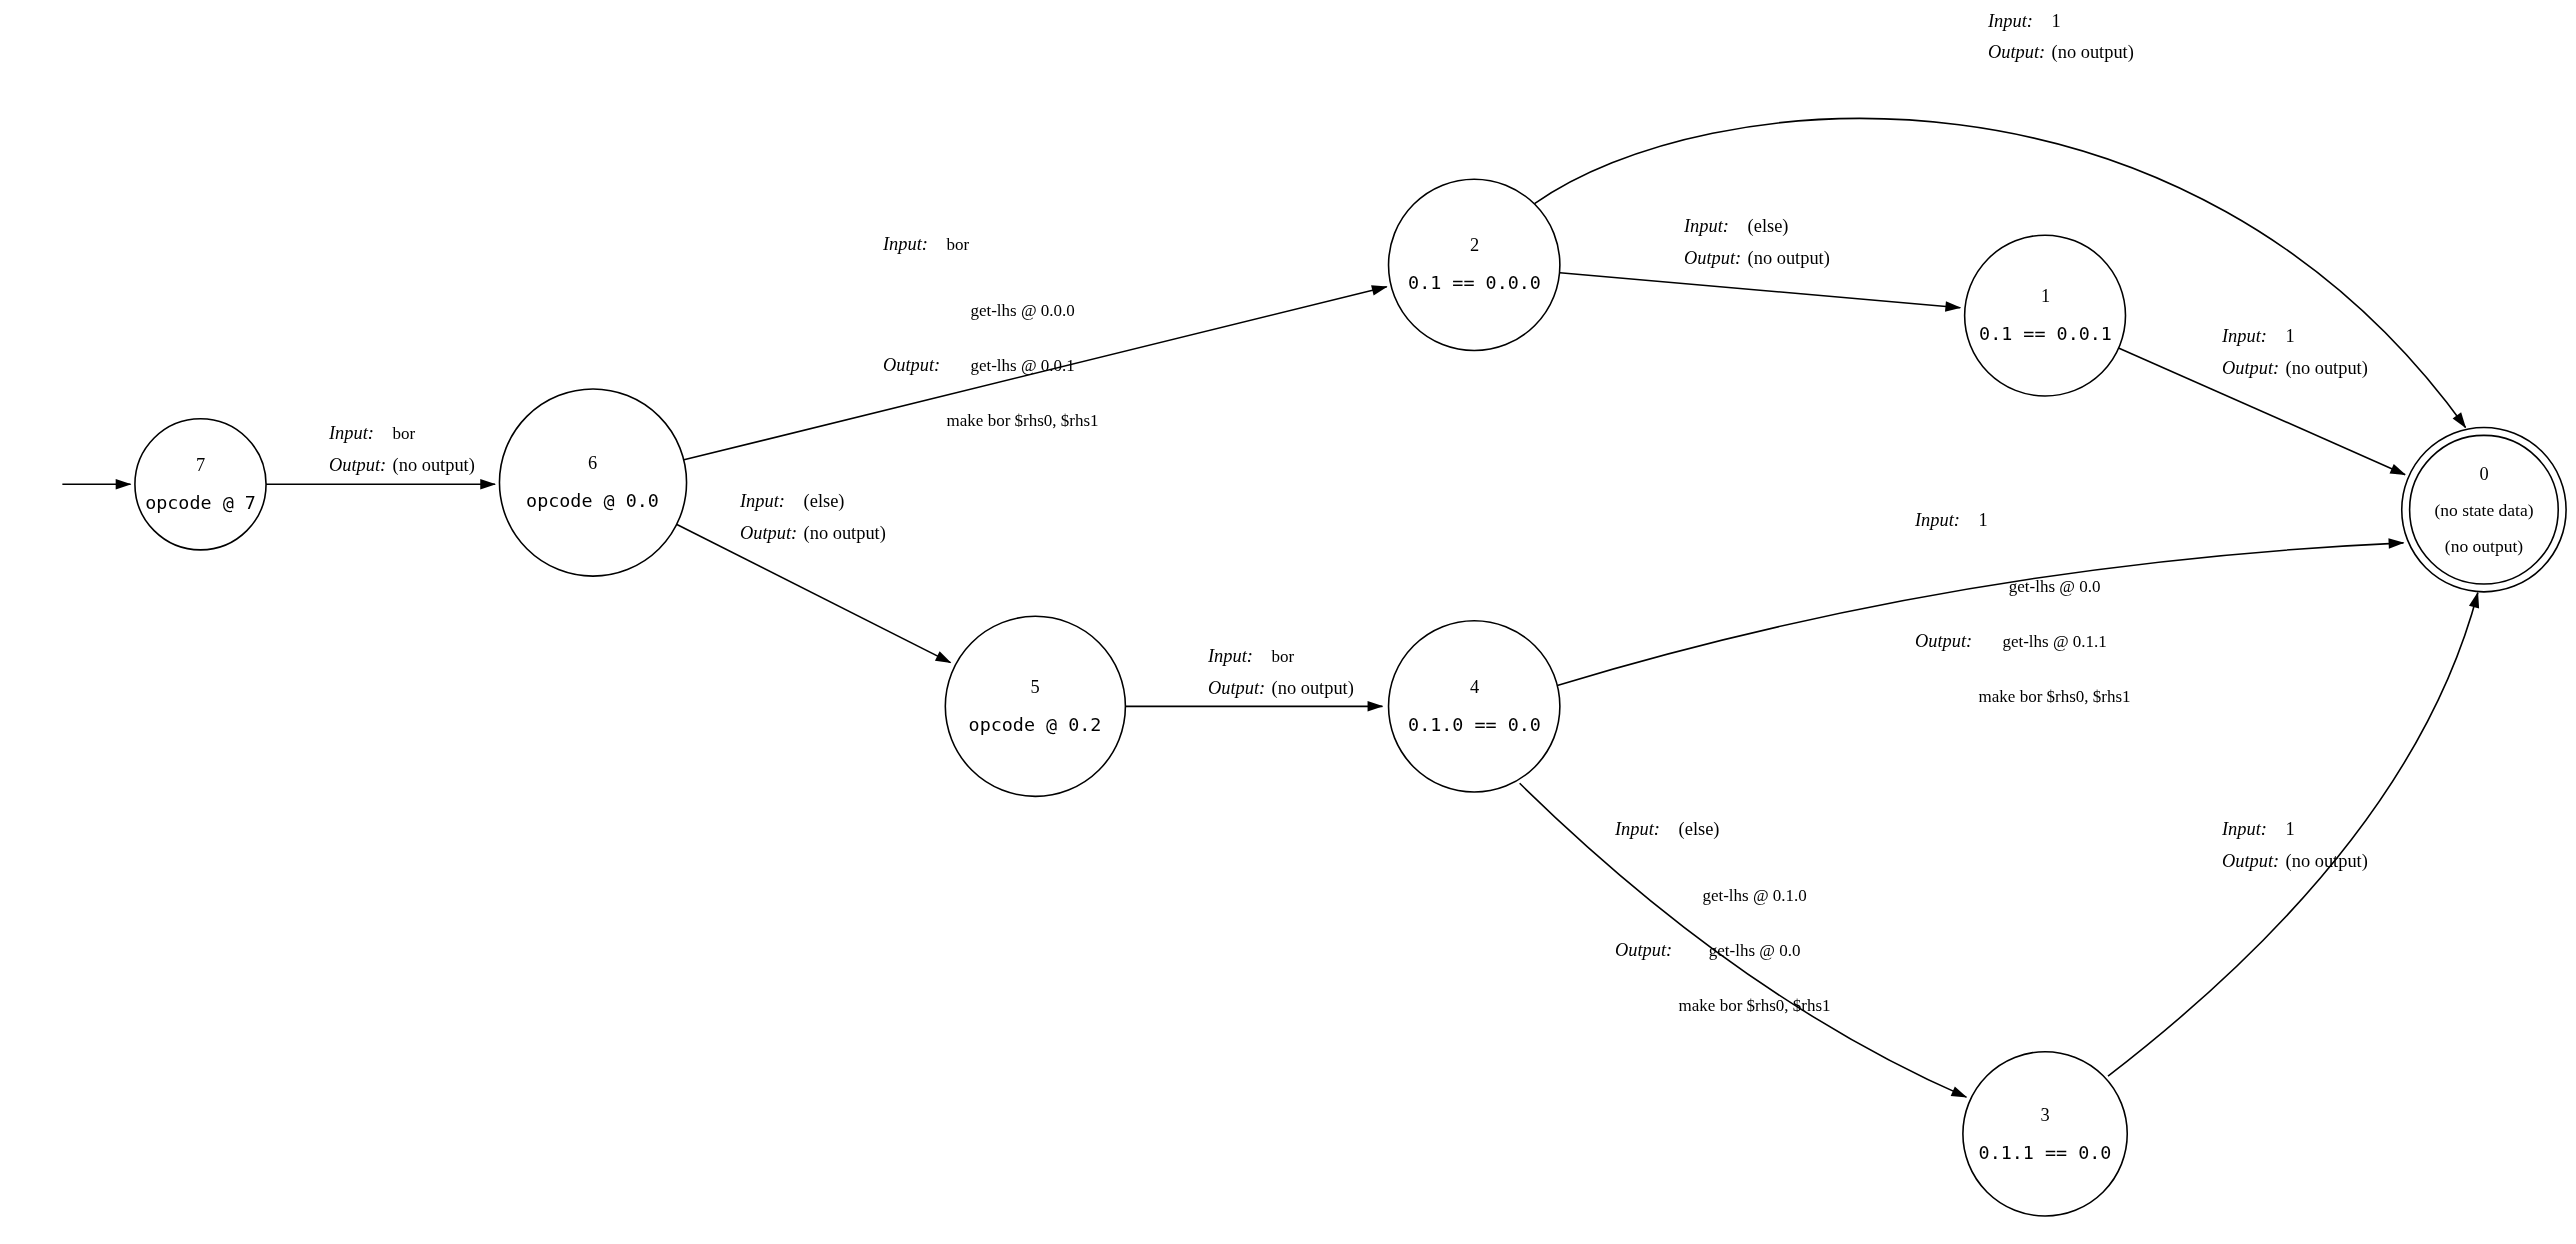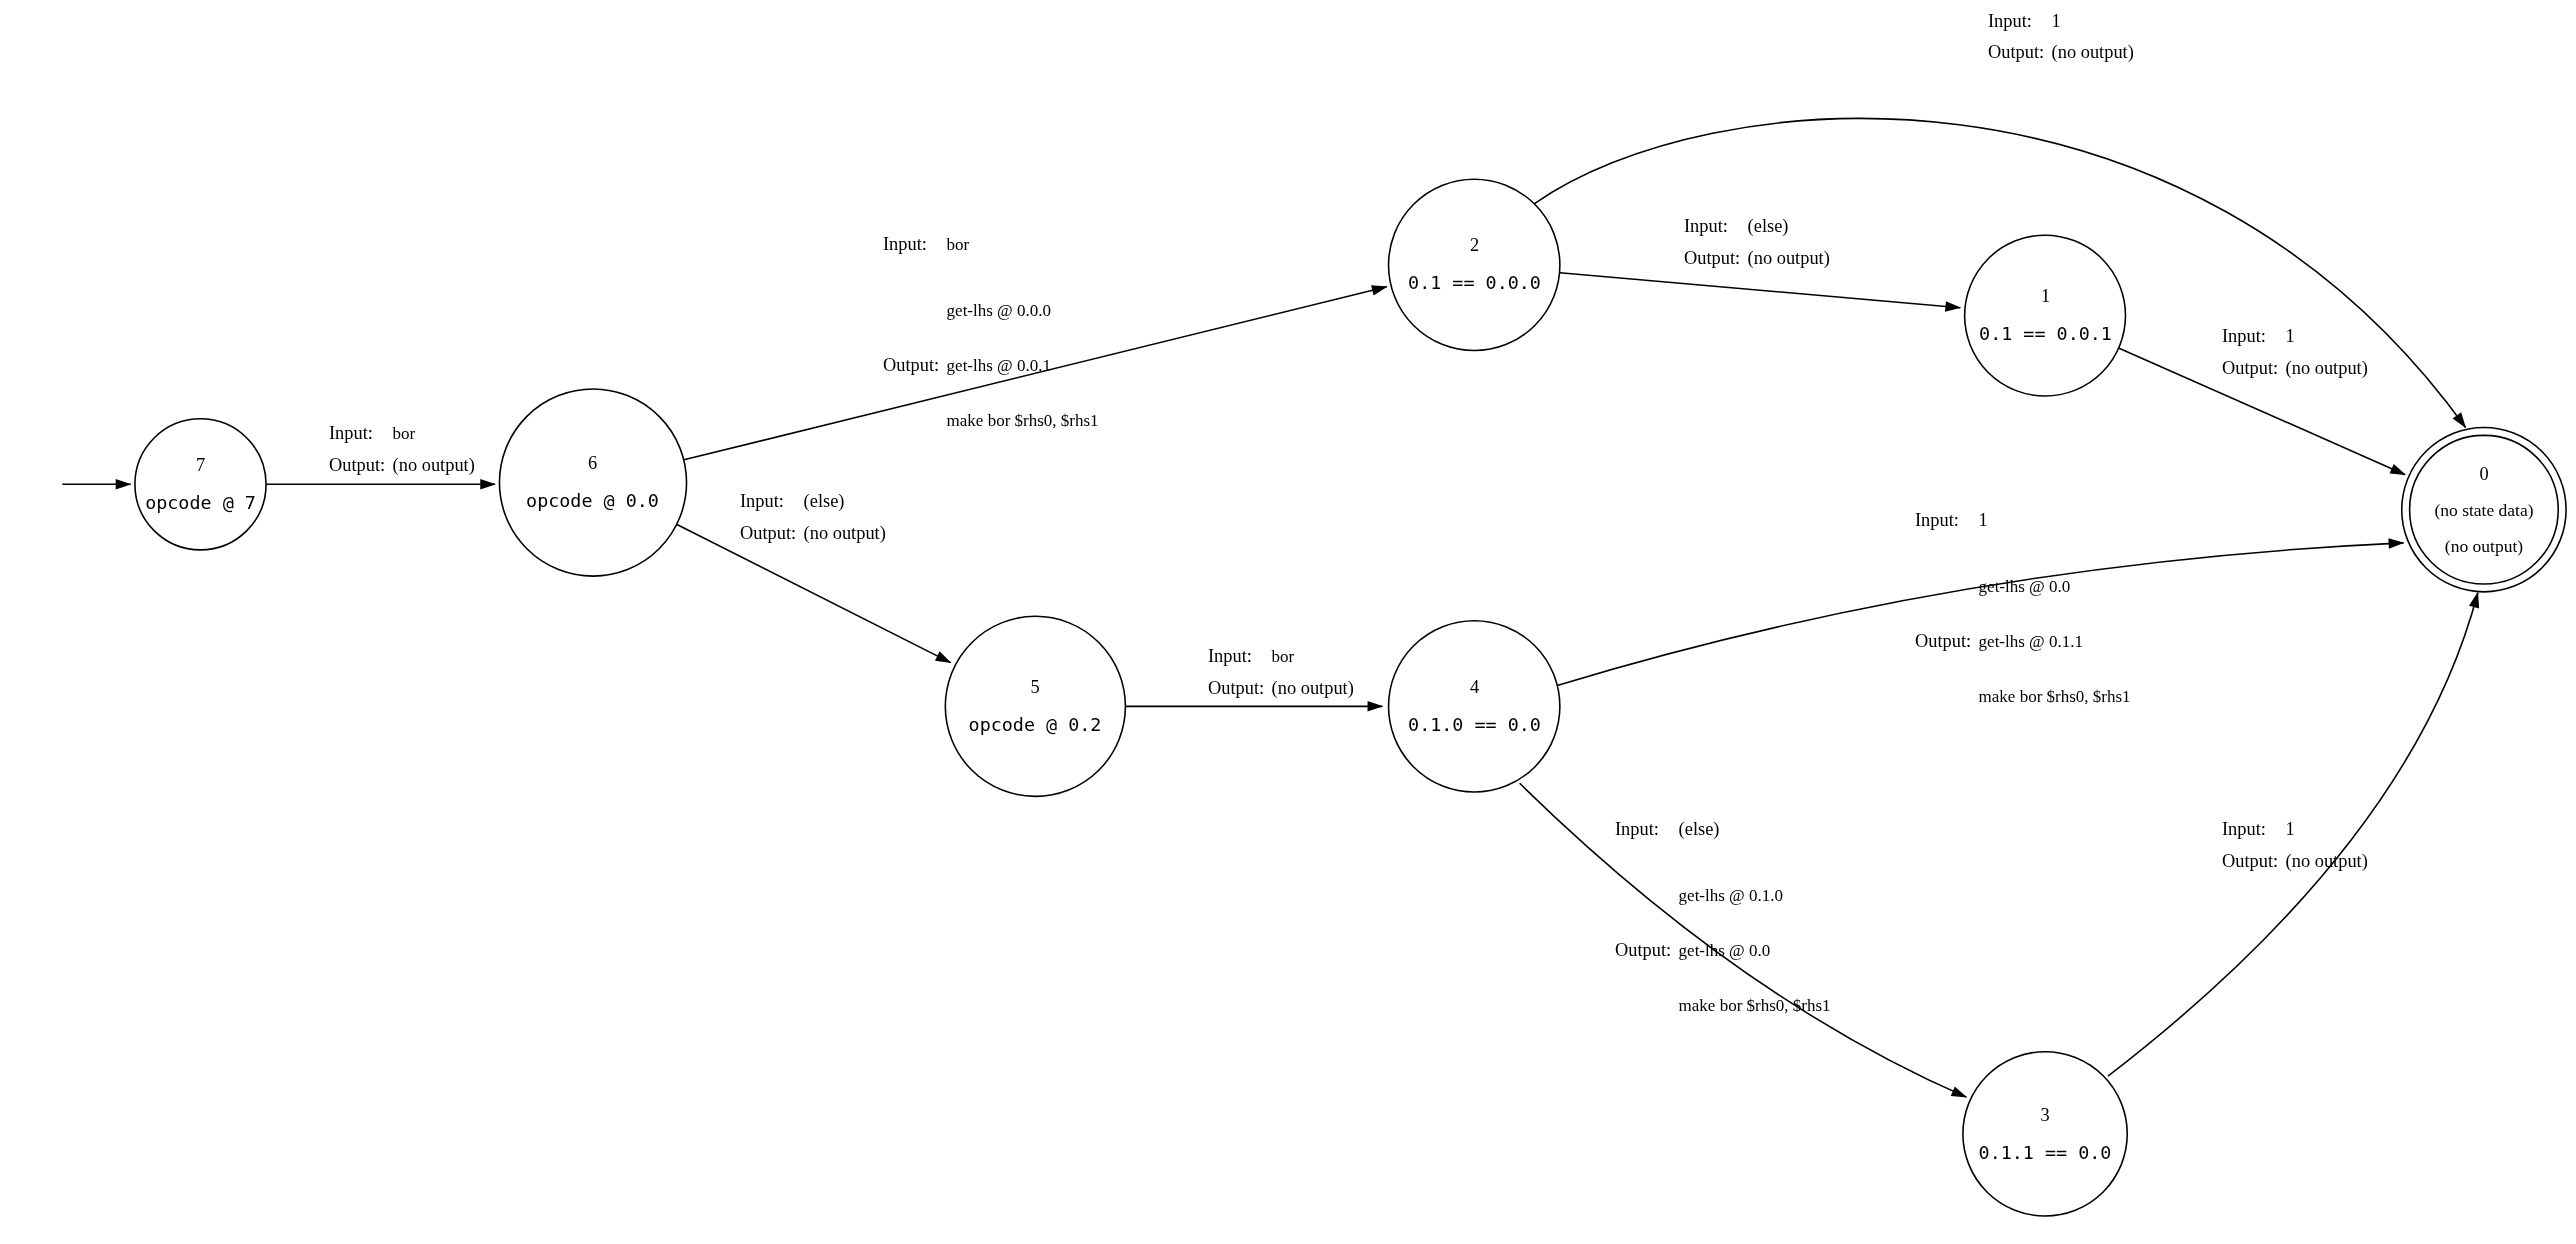--- a/index.html
+++ b/index.html
@@ -19,26 +19,26 @@
   }
   .nnum  { font-family:"Liberation Serif", serif; font-size:18.4px; line-height:1; }
   .ncode { font-family:"DejaVu Sans Mono", monospace; font-size:18.4px; line-height:1; white-space:pre;margin-top:8px; }
   .nserif{ font-family:"Liberation Serif", serif; font-size:17.5px; line-height:1;margin-top:8px; }
 
   .edge-label { position:absolute; }
   .lrow { display:flex; align-items:center; margin-bottom:8.7px; }
   .lrow:last-child { margin-bottom:0; }
   .lkey {
     font-family:"Liberation Serif", serif; font-size:18.4px;
-    width:61px; flex:none; line-height:23px;
+    width:61px; flex:none; line-height:23px;font-style:italic;
   }
   .lval { margin-left:2.6px; }
   .serif { font-family:"Liberation Serif", serif; font-size:18.4px; line-height:23px; white-space:pre; }
   .mono  { font-family:Liberation Serif, serif; font-size:17px; line-height:23px; white-space:pre; }
-  .block { line-height:18.4px; text-align:left; }
+  .block { line-height:18.4px; text-align:center; }
   .block div { line-height:18.4px; }
 </style>
 </head>
 <body>
 
 <div class="canvas">
 
   <svg class="graph" width="2576" height="1244" viewBox="0 0 2946 1423">
     <defs>
       <marker id="arrow" viewBox="0 0 20 14" refX="18" refY="7" markerWidth="20" markerHeight="14" markerUnits="userSpaceOnUse" orient="auto">

